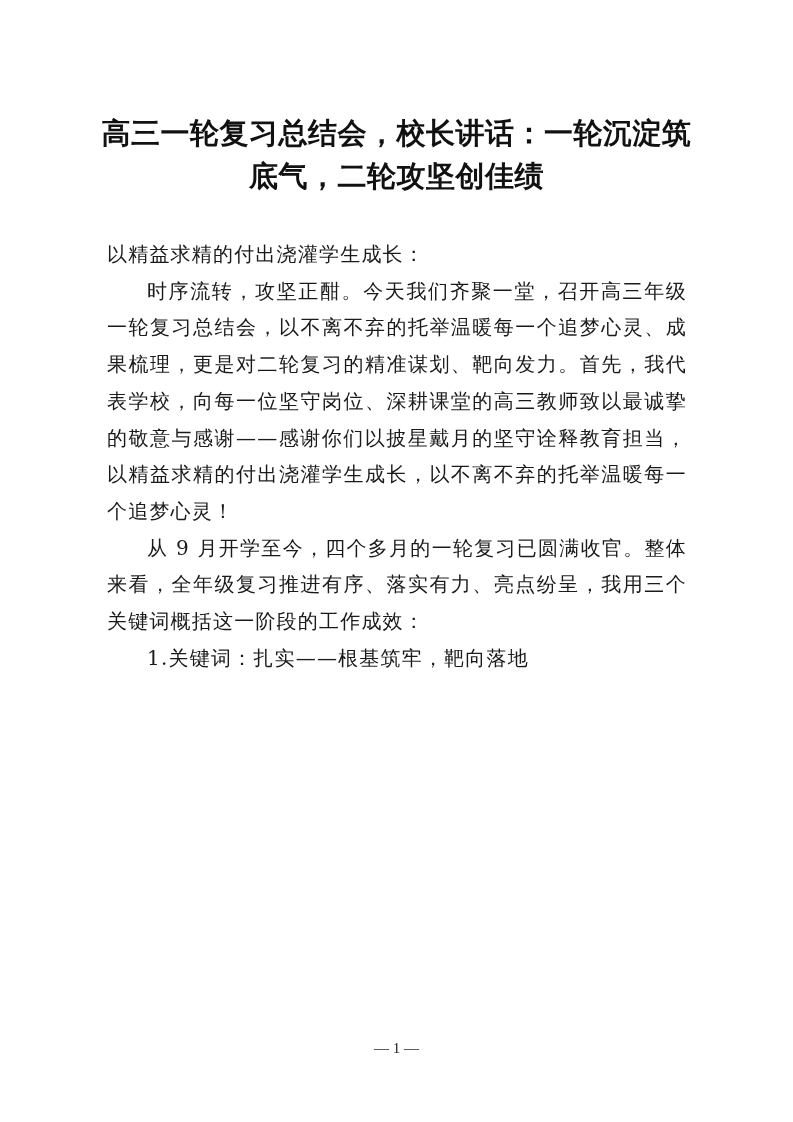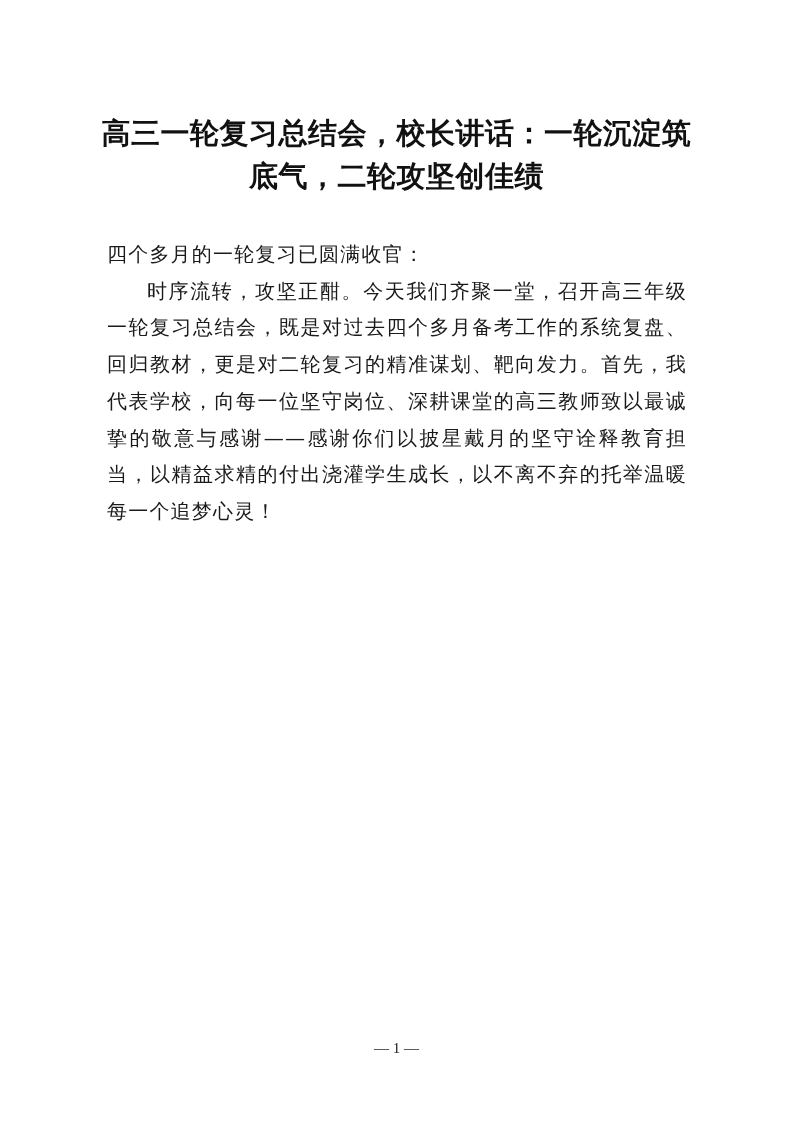--- a/index.html
+++ b/index.html
@@ -34,18 +34,20 @@
     font-family: "Liberation Serif", serif;
   }
 </style>
 </head>
 <body>
 
 <div class="page">
   <div class="title">高三一轮复习总结会，校长讲话：一轮沉淀筑底气，二轮攻坚创佳绩</div>
 
   <div class="body">
-    <p>四个多月的一轮复习已圆满收官：</p>
-    <p class="indent">时序流转，攻坚正酣。今天我们齐聚一堂，召开高三年级一轮复习总结会，既是对过去四个多月备考工作的系统复盘、回归教材，更是对二轮复习的精准谋划、靶向发力。首先，我代表学校，向每一位坚守岗位、深耕课堂的高三教师致以最诚挚的敬意与感谢——感谢你们以披星戴月的坚守诠释教育担当，以精益求精的付出浇灌学生成长，以不离不弃的托举温暖每一个追梦心灵！</p>
+    <p>以精益求精的付出浇灌学生成长：</p>
+    <p class="indent">时序流转，攻坚正酣。今天我们齐聚一堂，召开高三年级一轮复习总结会，以不离不弃的托举温暖每一个追梦心灵、成果梳理，更是对二轮复习的精准谋划、靶向发力。首先，我代表学校，向每一位坚守岗位、深耕课堂的高三教师致以最诚挚的敬意与感谢——感谢你们以披星戴月的坚守诠释教育担当，以精益求精的付出浇灌学生成长，以不离不弃的托举温暖每一个追梦心灵！</p>
+    <p class="indent">从 9 月开学至今，四个多月的一轮复习已圆满收官。整体来看，全年级复习推进有序、落实有力、亮点纷呈，我用三个关键词概括这一阶段的工作成效：</p>
+    <p class="indent">1.关键词：扎实——根基筑牢，靶向落地</p>
   </div>
 
   <div class="footer">— 1 —</div>
 </div>
 
 </body></html>

